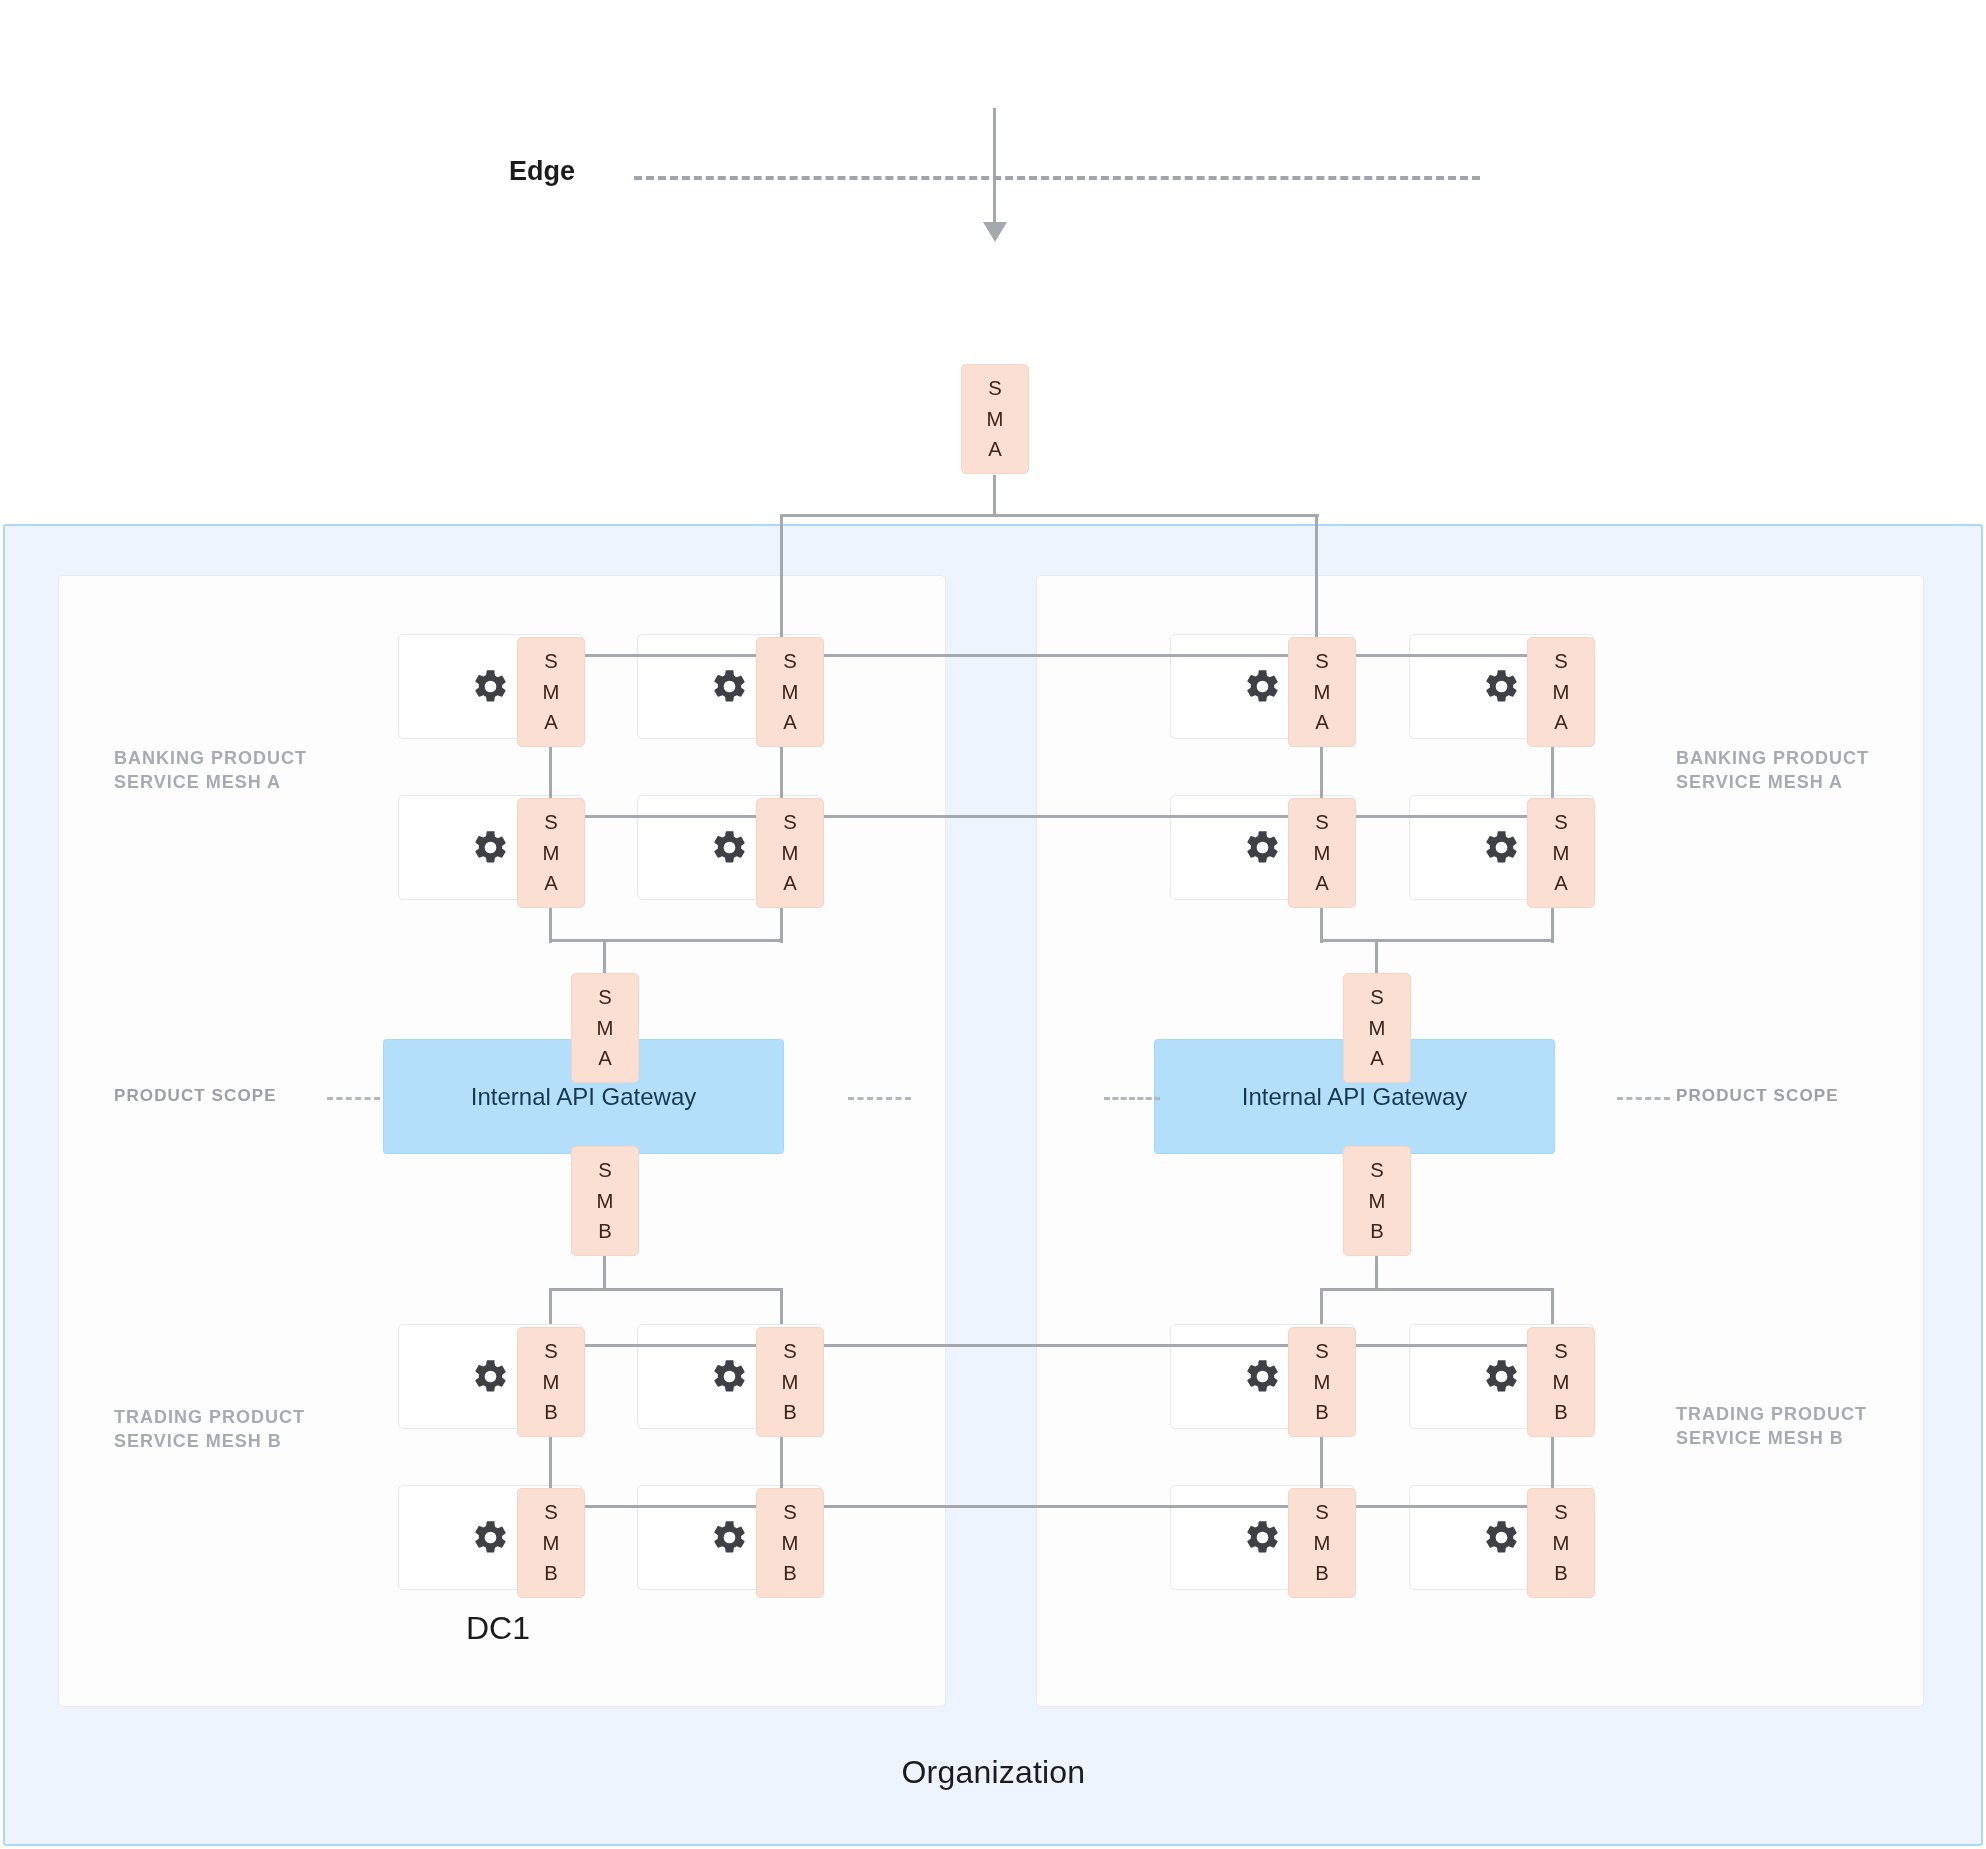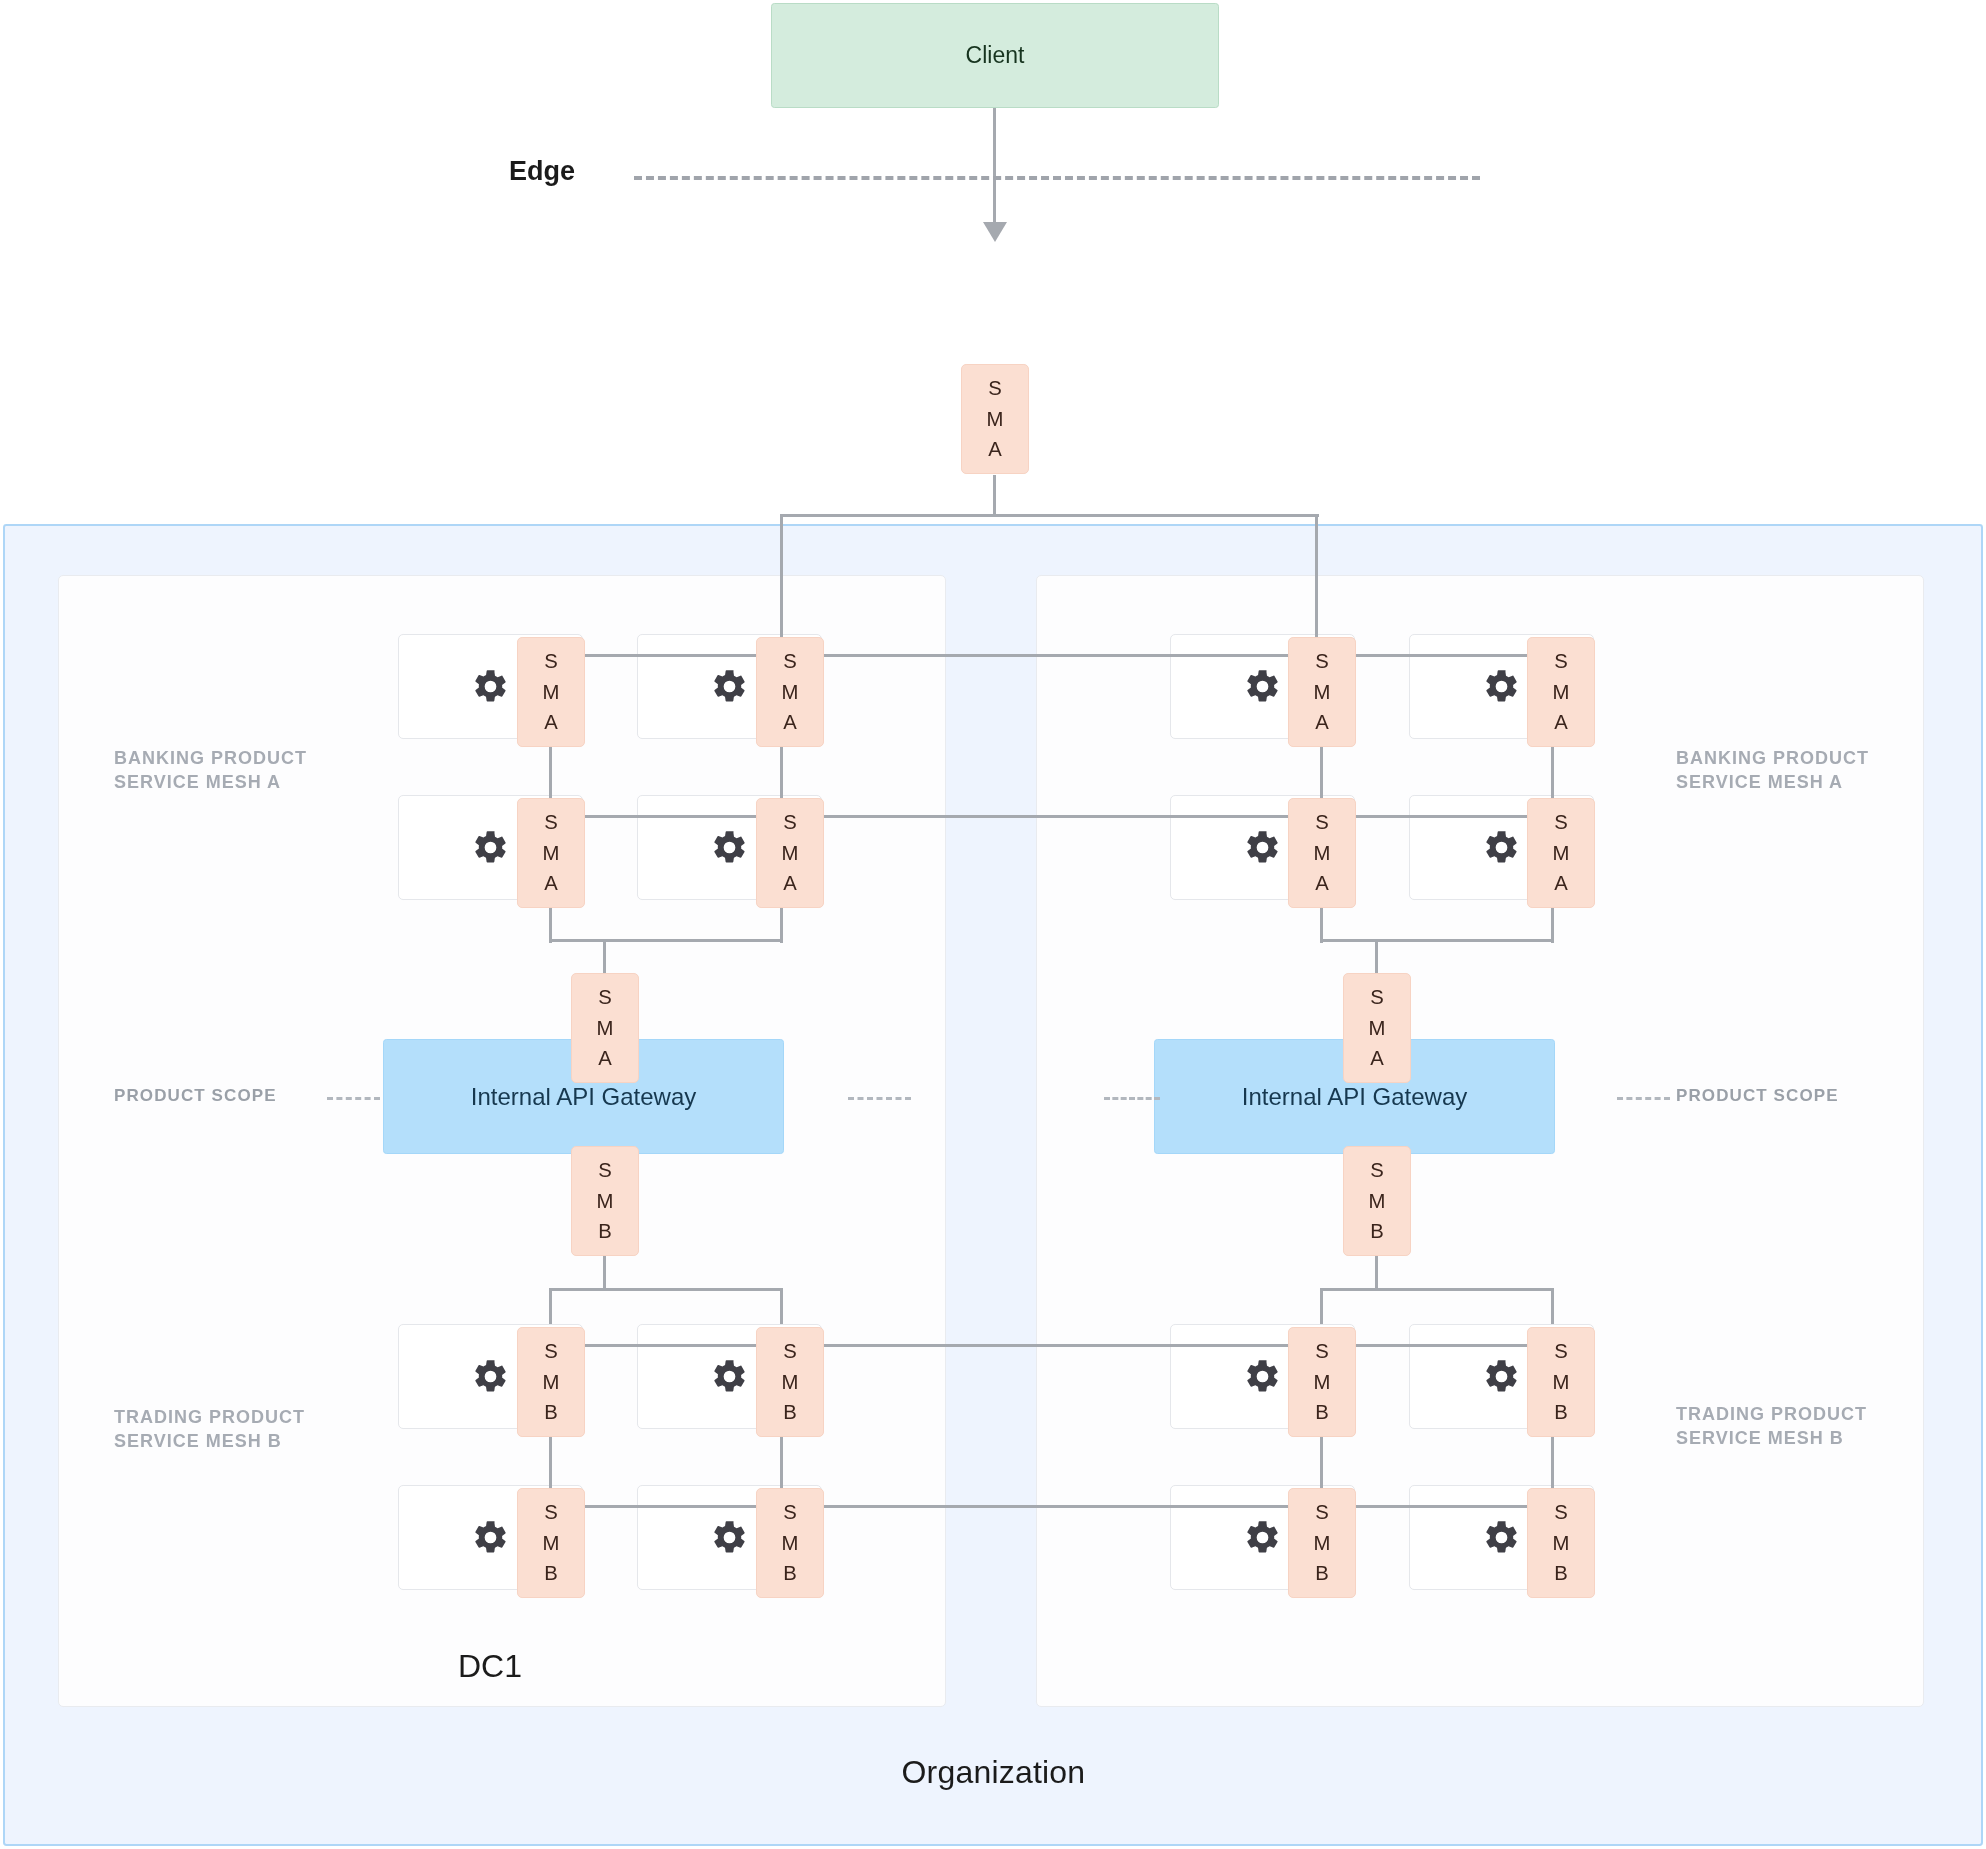--- a/index.html
+++ b/index.html
@@ -37,24 +37,25 @@
   }
   .dc-box {
     top: 575px; width: 888px; height: 1132px;
     background: #fdfdfe;
     border: 1.7px solid #e9ebef;
     border-radius: 5.1px;
   }
   .dc1-box { left: 58px; }
   .dc2-box { left: 1036px; }
   .dc-label {
-    top: 1648px; width: 864px;
+    top: 1610px; width: 864px;
     text-align: center;
     font-size: 32px;
     color: #1b1b1b;
+    margin-left: 8px;
   }
   .dc1-label { left: 58px; }
   .dc2-label { left: 1036px; }
 
   
   .client-box {
     left: 771px; top: 3.4px; width: 448px; height: 105px;
     background: #d4ecdd;
     border: 1.7px solid #b9dcc6;
     border-radius: 3.4px;
@@ -162,23 +163,20 @@
 </head>
 <body>
 
 <div id="canvas">
 
   <div class="abs org-box"></div>
 
   <div class="abs dc-box dc1-box"></div>
   <div class="abs dc-box dc2-box"></div>
 
-  <div class="abs client-box">
-    <span>Client</span>
-  </div>
 
   <div class="abs arrow-line"></div>
   <div class="abs arrow-head"></div>
 
   <div class="abs edge-label">Edge</div>
   <div class="abs edge-dash"></div>
 
   <div class="abs sidecar" style="left:961px; top:364px;">
     <span>S</span>
     <span>M</span>

